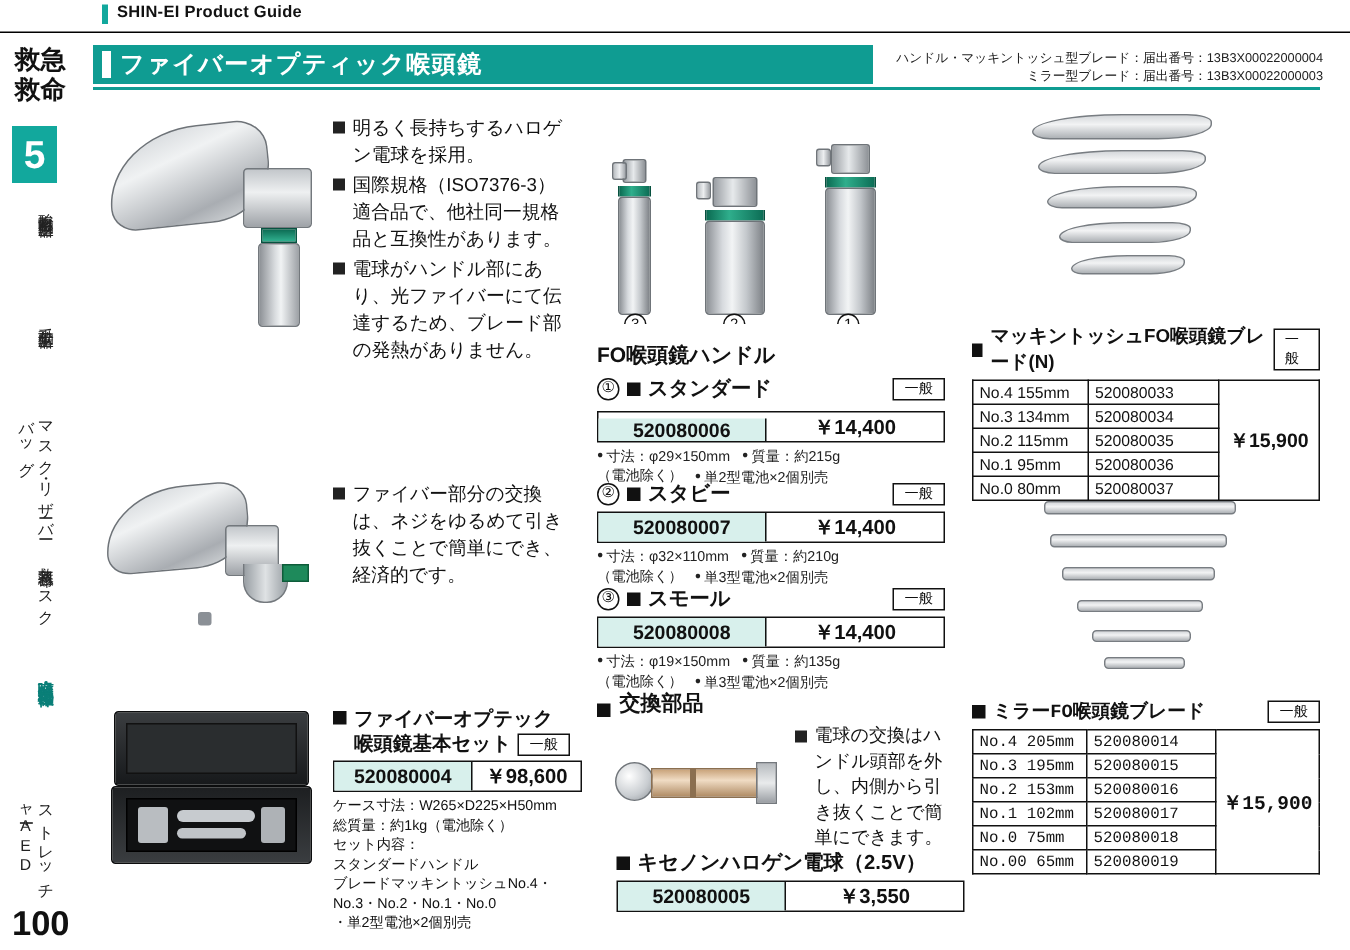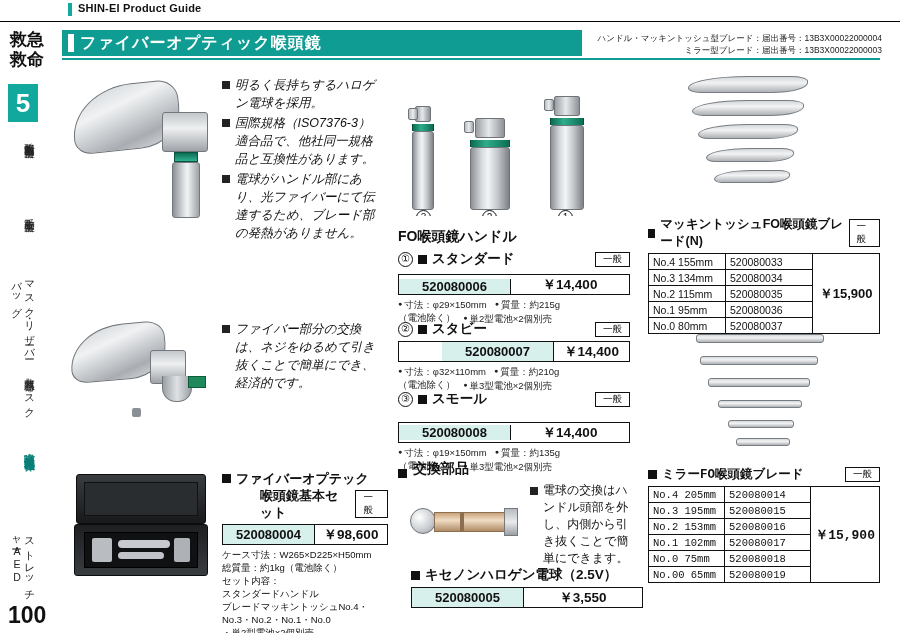--- a/index.html
+++ b/index.html
@@ -59,21 +59,21 @@
     font-size:16px; font-weight:bold; color:#fff; letter-spacing:1px;
   }
   .titlerule { position:absolute; left:62px; top:58px; width:818px; height:2px; background:#0f9c92; }
 
   .reg {
     position:absolute; right:18px; top:32px; text-align:right;
     font-size:8.5px; line-height:12px; color:#222;
   }
 
   .bullets { position:absolute; font-size:12.5px; line-height:18px; color:#111; }
-  .bullets .li { position:relative; padding-left:13px; margin-bottom:2px;font-style:italic; }
+  .bullets .li { position:relative; padding-left:13px; margin-bottom:2px; }
   .bullets .li::before {
     content:""; position:absolute; left:0; top:5px; width:8px; height:8px; background:#222;
   }
 
   
   .circ {
     display:inline-flex; align-items:center; justify-content:center;
     width:15px; height:15px; border:1px solid #111; border-radius:50%;
     font-size:10px; line-height:1; vertical-align:middle;
   }
@@ -277,21 +277,21 @@
     </div>
   </div>
 
   <div style="position:absolute; left:398px; top:320px; width:232px;">
     <div class="itemhdr">
       <span class="circ">②</span>
       <span class="sq"></span>
       <span class="itemname">スタビー</span>
       <span class="tag">一般</span>
     </div>
-    <div class="codebar" style="margin-top:3px;padding-left:43px;">
+    <div class="codebar" style="margin-top:3px;">
       <div class="code">520080007</div>
       <div class="price">￥14,400</div>
     </div>
     <div class="specs">
       <div class="row">
         <span class="b">寸法：φ32×110mm</span>
         <span class="b">質量：約210g</span>
       </div>
       <div class="row">
         <span>（電池除く）</span>
@@ -300,21 +300,21 @@
     </div>
   </div>
 
   <div style="position:absolute; left:398px; top:390px; width:232px;">
     <div class="itemhdr">
       <span class="circ">③</span>
       <span class="sq"></span>
       <span class="itemname">スモール</span>
       <span class="tag">一般</span>
     </div>
-    <div class="codebar" style="margin-top:14px;align-items:center;">
+    <div class="codebar" style="margin-top:3px;">
       <div class="code">520080008</div>
       <div class="price">￥14,400</div>
     </div>
     <div class="specs">
       <div class="row">
         <span class="b">寸法：φ19×150mm</span>
         <span class="b">質量：約135g</span>
       </div>
       <div class="row">
         <span>（電池除く）</span>
@@ -343,21 +343,21 @@
     <div style="position:absolute;left:52px;top:70px;width:52px;height:8px;background:#c7cbcf;border-radius:4px;"></div>
     <div style="position:absolute;left:52px;top:82px;width:46px;height:7px;background:#c0c4c8;border-radius:4px;"></div>
     <div style="position:absolute;left:108px;top:68px;width:16px;height:24px;background:#aeb2b6;border-radius:2px;"></div>
   </div>
 
   <div class="setblk" style="left:222px; top:470px; width:166px;">
     <div style="display:flex; align-items:flex-start; gap:5px;">
       <span class="sq" style="margin-top:4px;"></span>
       <div style="flex:1;">
         <div class="nm">ファイバーオプテック</div>
-        <div style="display:flex;align-items:center;margin-left:24px;">
+        <div style="display:flex;align-items:flex-end;">
           <span class="nm">喉頭鏡基本セット</span>
           <span class="tag" style="margin-left:4px;">一般</span>
         </div>
       </div>
     </div>
     <div class="codebar" style="margin-top:3px;">
       <div class="code" style="flex:0 0 92px;">520080004</div>
       <div class="price">￥98,600</div>
     </div>
     <div class="setlist">

